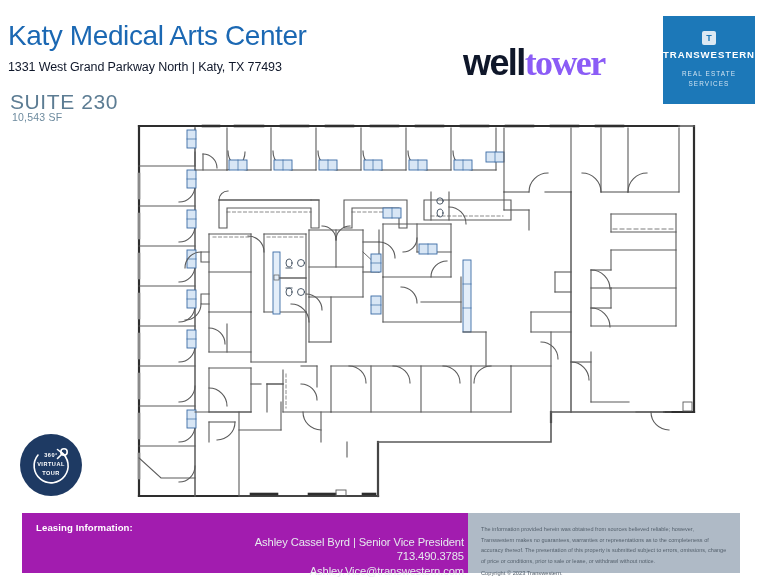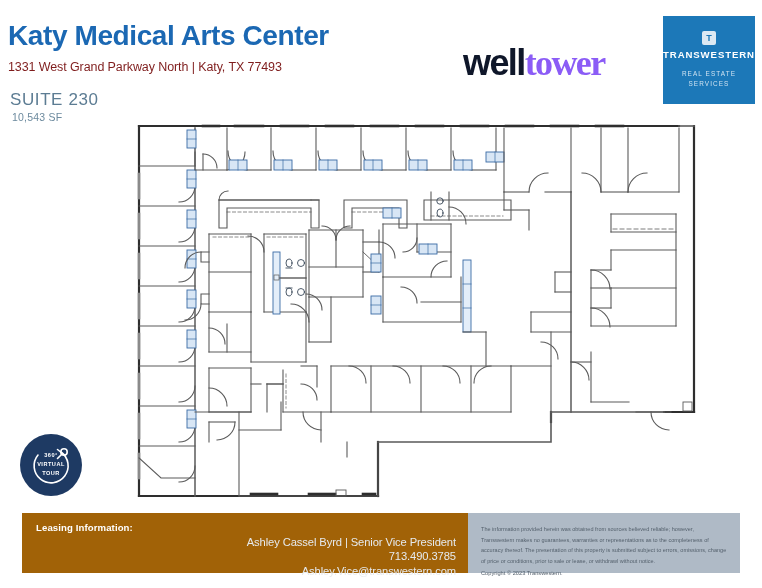--- a/index.html
+++ b/index.html
@@ -6,30 +6,30 @@
   body{
     width:762px;height:588px;position:relative;overflow:hidden;
     font-family:"Liberation Sans", sans-serif;
     -webkit-font-smoothing:antialiased;
   }
 
   
   #header{position:absolute;left:0;top:0;width:762px;height:118px;}
   #building-title{
     position:absolute;left:8px;top:22px;
-    font-size:28px;font-weight:bold;color:#1B68B3;
+    font-size:28px;font-weight:normal;color:#1B68B3;
     letter-spacing:-0.4px;line-height:1;
   }
   #building-address{
     position:absolute;left:8px;top:60px;
-    font-size:12.5px;color:#7f1d1d;letter-spacing:-0.1px;
+    font-size:12.5px;color:#0f172a;letter-spacing:-0.1px;
   }
   #suite-name{
     position:absolute;left:10px;top:90px;
-    font-size:17px;color:#5C7C93;letter-spacing:0.6px;
+    font-size:21px;color:#5C7C93;letter-spacing:0.6px;
   }
   #suite-area{
     position:absolute;left:12px;top:111px;
     font-size:10.5px;color:#6C8A9E;letter-spacing:0.2px;
   }
 
   
   #welltower-logo{
     position:absolute;left:463px;top:45px;
     font-size:36px;font-weight:bold;letter-spacing:-1.6px;line-height:1;
@@ -72,22 +72,22 @@
     font-size:5.6px;font-weight:bold;letter-spacing:0.5px;line-height:1.65;
   }
 
   
   #floorplan{position:absolute;left:131px;top:112px;width:578px;height:392px;}
   #floorplan svg{display:block;width:578px;height:392px;}
 
   
   #footer{position:absolute;left:22px;top:513px;width:718px;height:60px;display:flex;}
   #leasing-panel{
-    width:446px;background:#a16207;color:#ffffff;
-    padding:9px 12px 0 14px;box-sizing:border-box;
+    width:446px;background:#a21caf;color:#ffffff;
+    padding:9px 4px 0 14px;box-sizing:border-box;
   }
   #leasing-heading{font-size:9.6px;font-weight:bold;letter-spacing:0.1px;}
   .leasing-line{
     font-size:11.2px;color:#E6EAEE;margin-left:9px;margin-top:2.5px;
     letter-spacing:-0.1px;
     text-align:right;
   }
   #disclaimer-panel{
     flex:1;background:#AFBAC6;color:#55616D;
     padding:11px 12px 0 13px;box-sizing:border-box;

